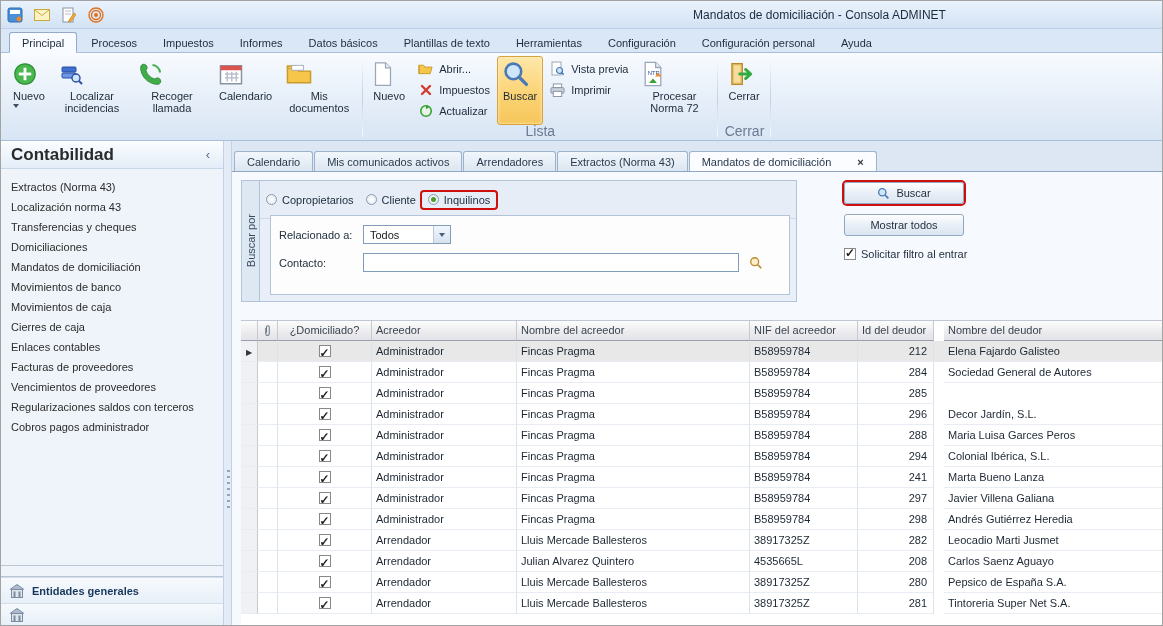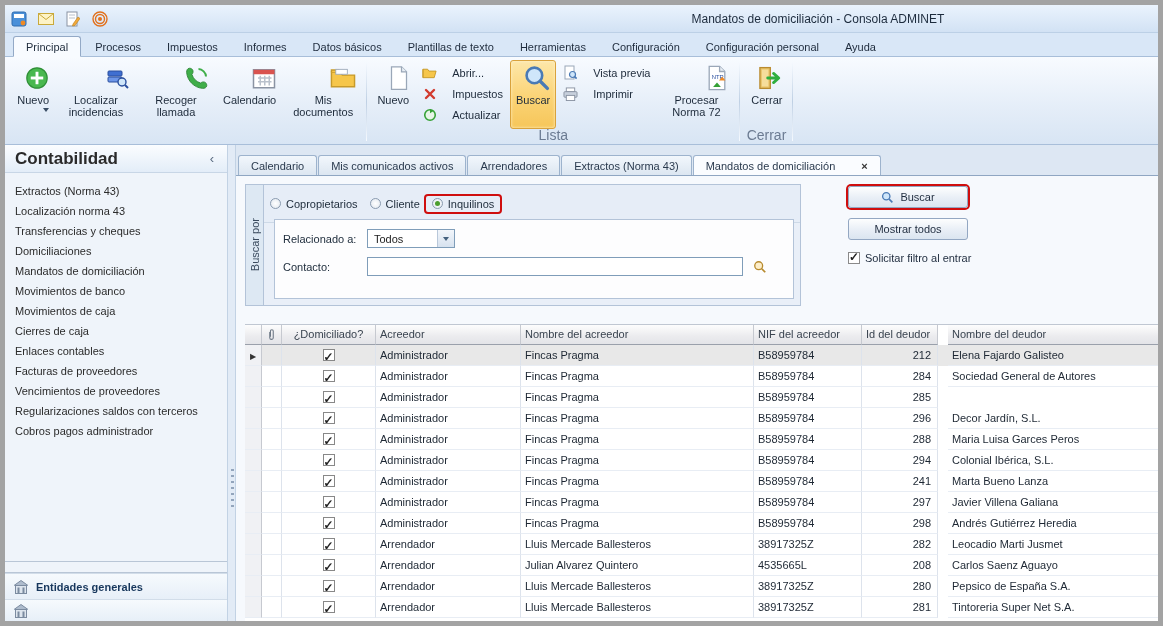--- a/index.html
+++ b/index.html
@@ -1,19 +1,19 @@
 <!DOCTYPE html>
 <html><head>
 <meta charset="utf-8">
 <style>
   * { box-sizing: border-box; margin: 0; padding: 0; }
   html,body { width:1163px; height:626px; }
   body { font-family:"Liberation Sans", sans-serif; font-size:11px; color:#222; background:#fff; }
 
-  .window { position:relative; width:1163px; height:626px; overflow:hidden; background:#fff; border:5px solid #a3a3a3; }
+  .window { position:relative; width:1163px; height:626px; overflow:hidden; background:#fff; border:1px solid #a3a3a3; }
 
   
   .titlebar { position:absolute; top:0; left:0; right:0; height:28px;
     background:linear-gradient(#eaf3fd,#d2e2f4); border-bottom:1px solid #bcd0e6;
     display:flex; align-items:center; padding-left:5px; gap:9px; }
   .titlebar .qicon { width:18px; height:18px; display:flex; align-items:center; justify-content:center; }
   .title-text { position:absolute; left:70.5%; transform:translateX(-50%); top:7px; font-size:12px; color:#1c2b3d; white-space:nowrap; }
 
   
   .rtabs { position:absolute; top:28px; left:0; right:0; height:24px; background:#d9e7f7;
@@ -23,29 +23,29 @@
 
   
   .ribbon { position:absolute; top:52px; left:0; right:0; height:88px;
     background:linear-gradient(#f8fbff,#e4edf8 60%,#d8e5f4); border-bottom:1px solid #a8bed9;
     display:flex; align-items:stretch; padding:2px 2px 0 4px; }
   .rgroup { display:flex; flex-direction:column; padding:1px 2px; }
   .rgroup-body { flex:1; display:flex; align-items:stretch; gap:2px; }
   .rgroup-label { height:14px; font-size:14px; color:#6b7b92; text-align:center; line-height:13px; }
   .rsep { width:1px; margin:3px 2px; background:linear-gradient(#f6faff,#bfd0e4,#f6faff); }
 
-  .bigbtn { display:flex; flex-direction:column; align-items:flex-end; padding:3px 5px 1px 5px;
+  .bigbtn { display:flex; flex-direction:column; align-items:flex-start; padding:3px 5px 1px 5px;
     border:1px solid transparent; border-radius:3px; max-width:78px; min-width:44px; }
   .bigbtn .bicon { height:28px; display:flex; align-items:center; justify-content:center; margin-bottom:2px; }
   .bigbtn .blabel { text-align:center; line-height:12px; color:#1d2a3a; }
   .bigbtn .caret { width:0; height:0; border-left:3px solid transparent; border-right:3px solid transparent; border-top:4px solid #3c4f66; margin-top:2px; }
   .bigbtn.hl { background:linear-gradient(#fde7a9,#fbd375 55%,#f6c65a); border:1px solid #d9a23c; box-shadow:inset 0 0 3px #fff3cf; }
 
   .smallstack { display:flex; flex-direction:column; justify-content:flex-start; gap:2px; padding-top:3px; }
-  .smallbtn { display:flex; align-items:center; gap:15px; padding:1px 5px; height:19px; border-radius:2px; color:#1d2a3a; white-space:nowrap;text-align:right; }
+  .smallbtn { display:flex; align-items:center; gap:6px; padding:1px 5px; height:19px; border-radius:2px; color:#1d2a3a; white-space:nowrap;text-align:right; }
   .sicon { width:15px; height:15px; display:flex; align-items:center; justify-content:center; }
 
   
   .bodyarea { position:absolute; top:140px; left:0; right:0; bottom:0; display:flex; }
 
   
   .sidebar { width:222px; background:#eff4fa; position:relative; }
   .side-header { height:28px; background:linear-gradient(#fbfdff,#e3edf8); border-bottom:1px solid #c8d6e6;
     display:flex; align-items:center; padding:0 8px 0 10px; }
   .side-title { font-size:17px; font-weight:bold; color:#2a2a2a; flex:1; }

